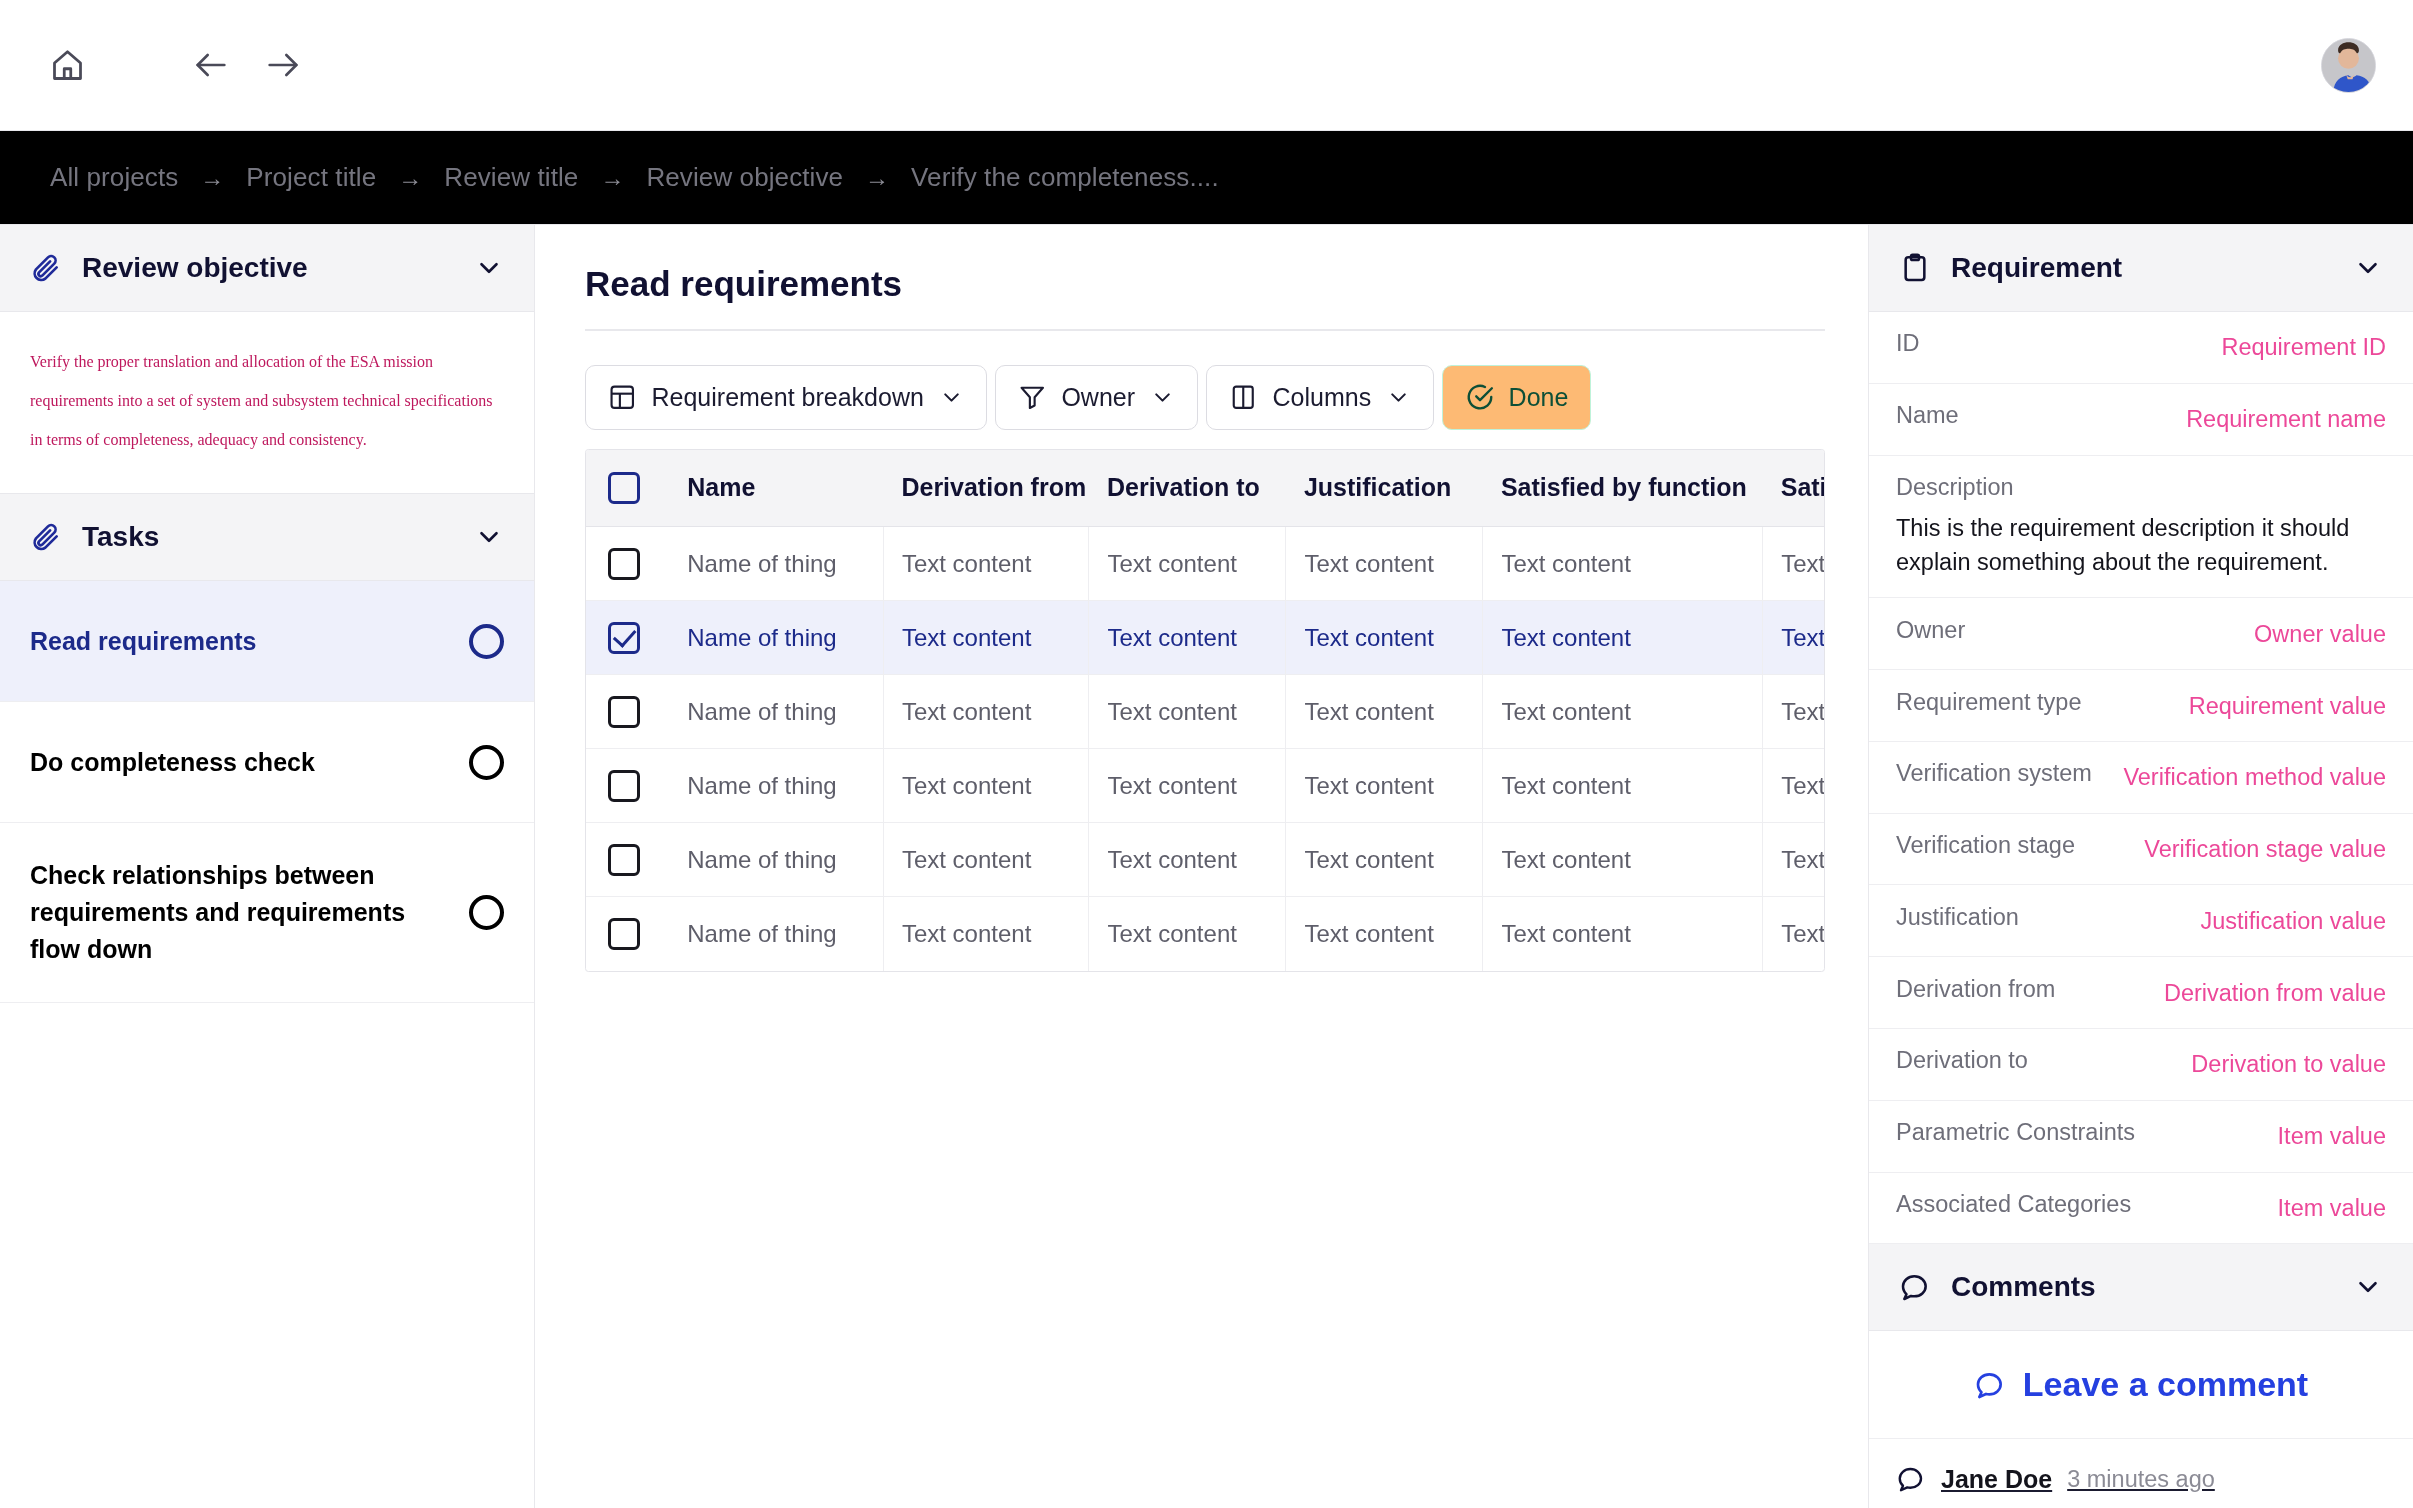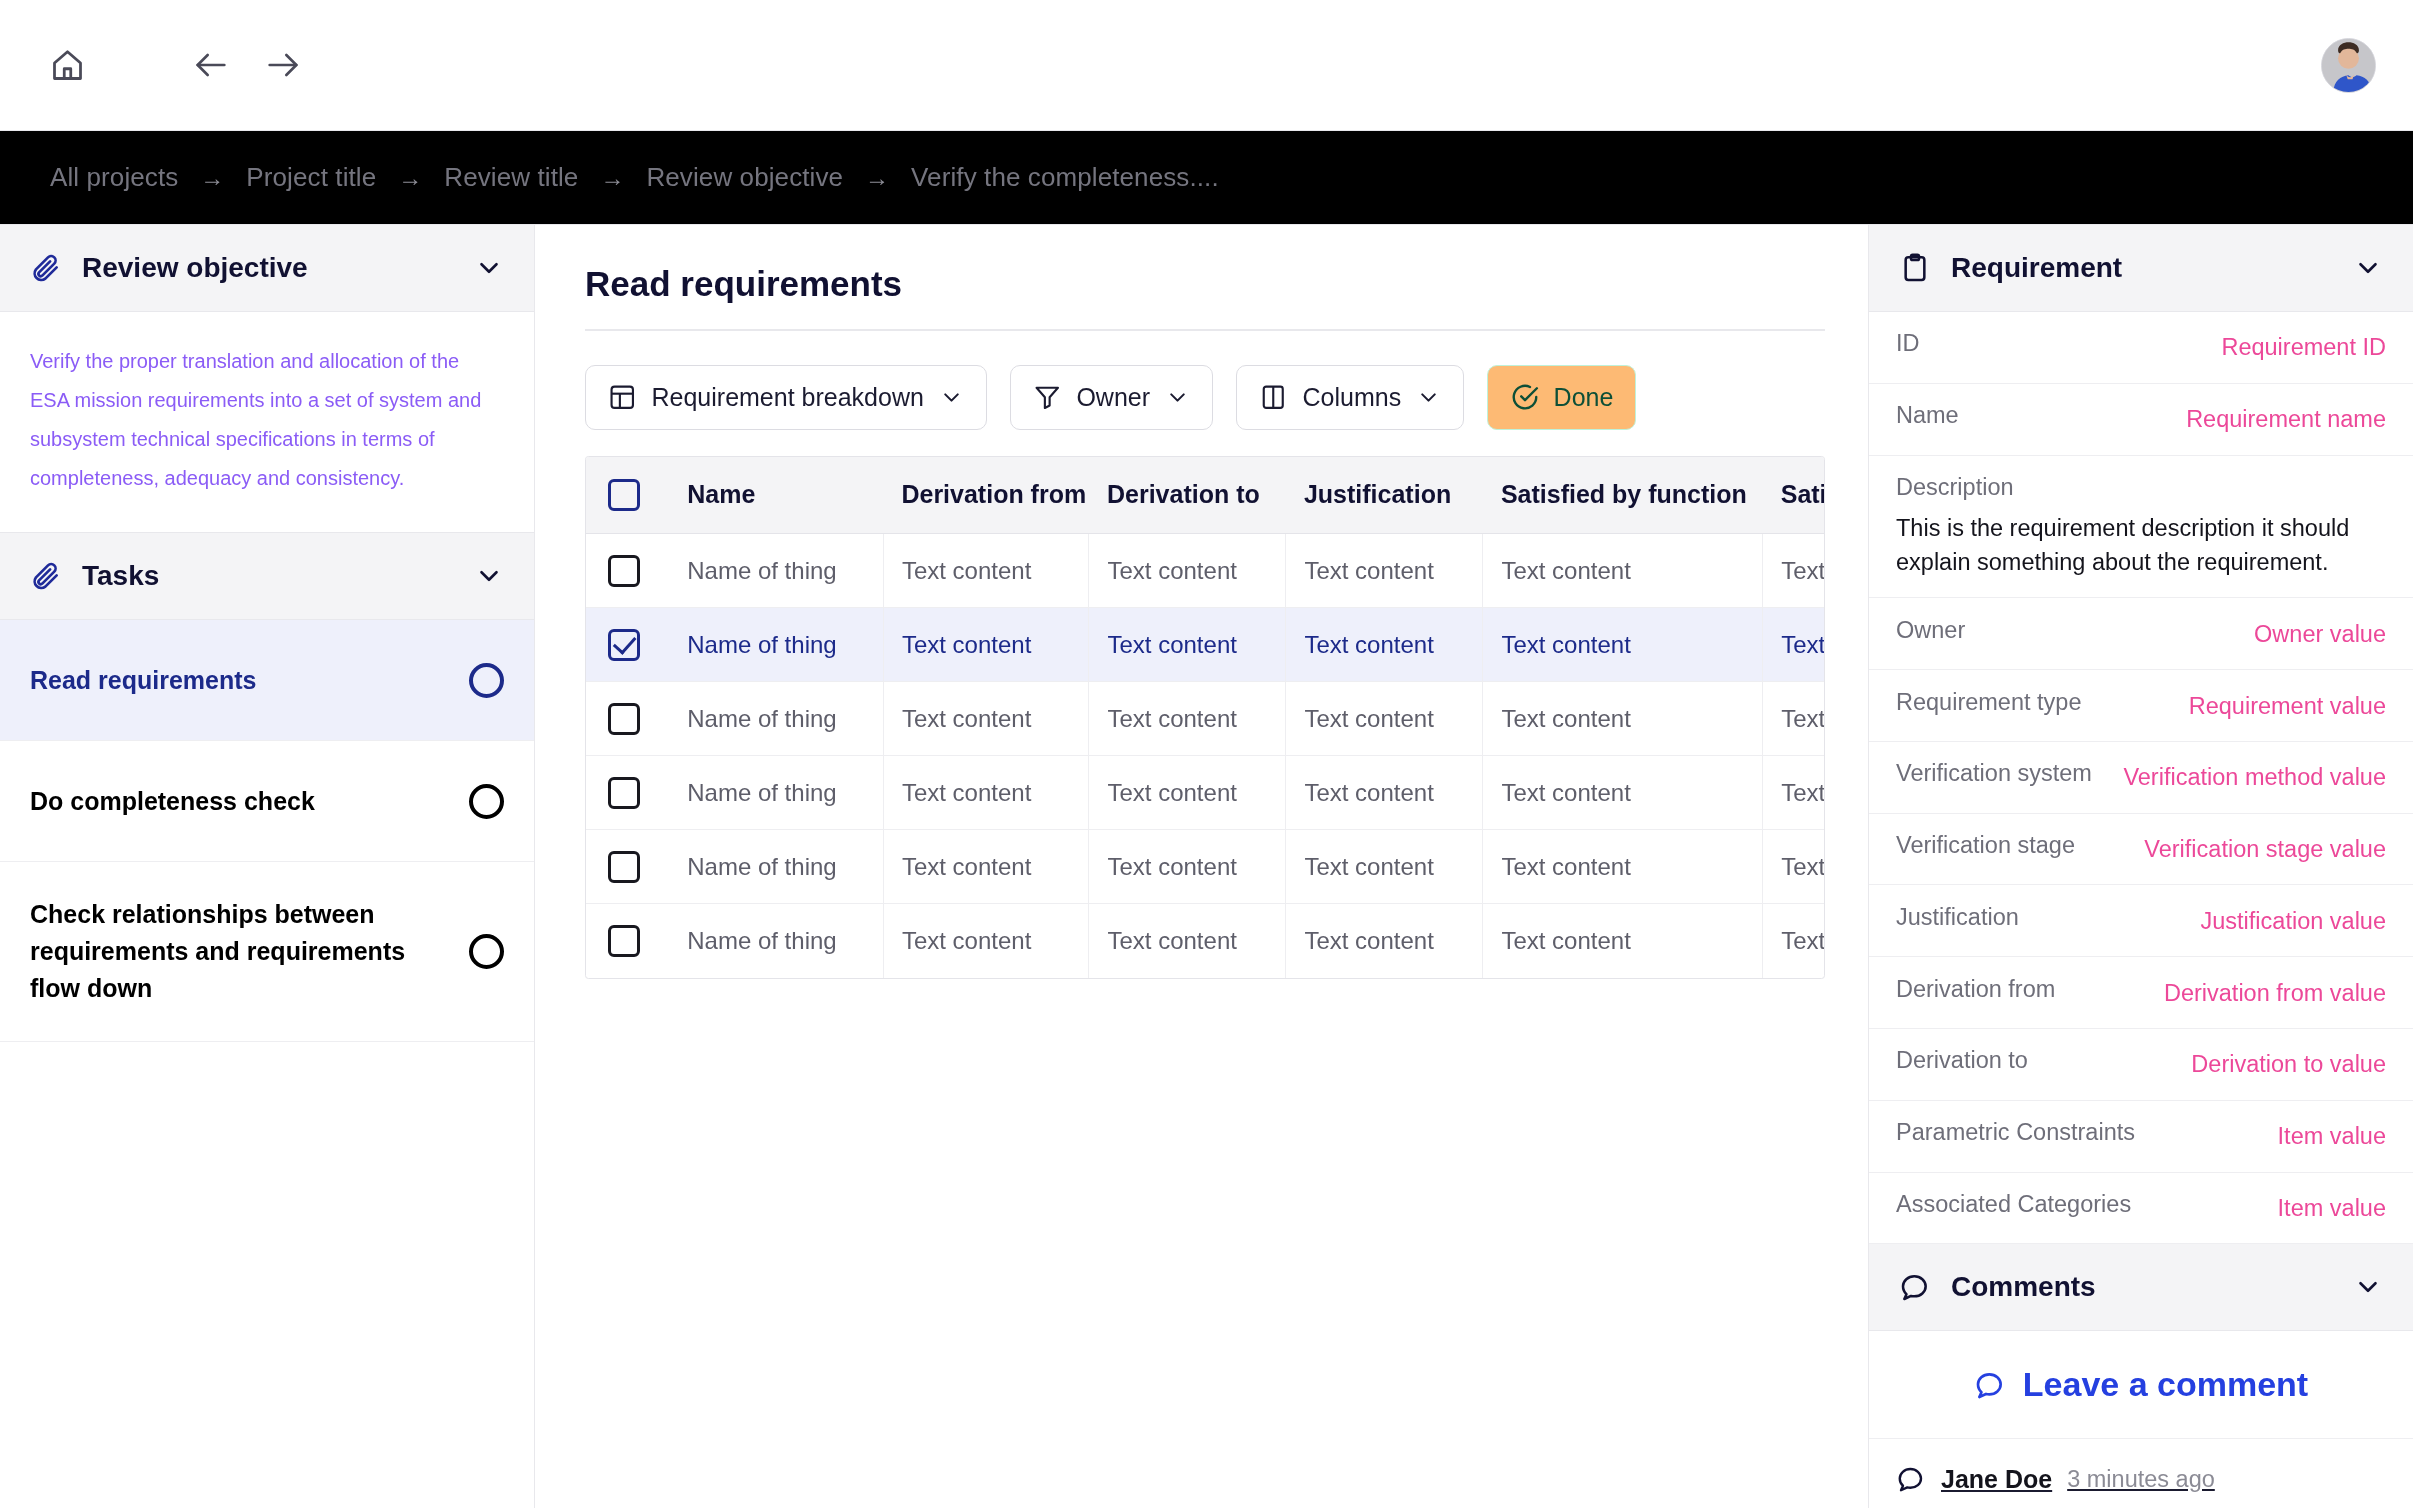--- a/index.html
+++ b/index.html
@@ -88,24 +88,25 @@
     font-weight: bold;
     color: #111132;
     flex: 1;
   }
   .chev {
     color: #111132;
     display: flex; align-items: center;
   }
   .objective-body {
     padding: 30px 30px 34px 30px;
-    font-size: 20px;
+    font-size: 16px;
     line-height: 39px;
-    color: #8b5cf6;
+    color: #be185d;
     border-bottom: 1.7px solid #e8e8ec;
+    font-family: Liberation Serif, serif;
   }
   .task {
     display: flex;
     align-items: center;
     gap: 17px;
     padding: 34px 30px;
     border-bottom: 1.7px solid #eeeef1;
     min-height: 121px;
   }
   .task-label {
@@ -140,22 +141,22 @@
     margin-bottom: 25px;
   }
   .center-rule {
     height: 1.7px;
     background: #e8e8ec;
     margin-bottom: 34px;
     margin-right: 0;
   }
   .toolbar {
     display: flex;
-    gap: 23px;
-    margin-bottom: 26px;
+    gap: 8px;
+    margin-bottom: 19px;
   }
   .tb-btn {
     display: flex;
     align-items: center;
     gap: 15px;
     height: 65px;
     padding: 0 22px;
     border: 1.7px solid #dcdce2;
     border-radius: 10px;
     background: #fff;

